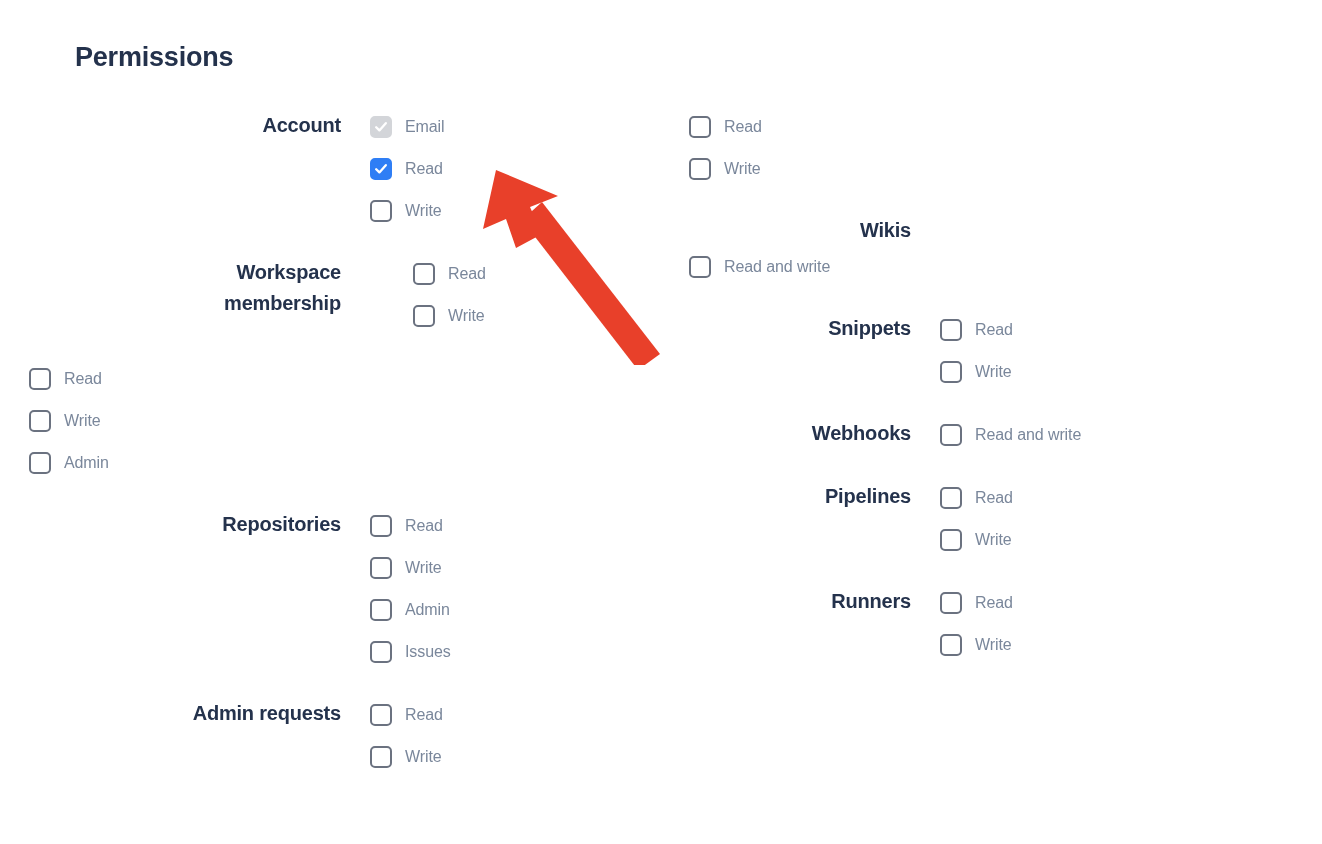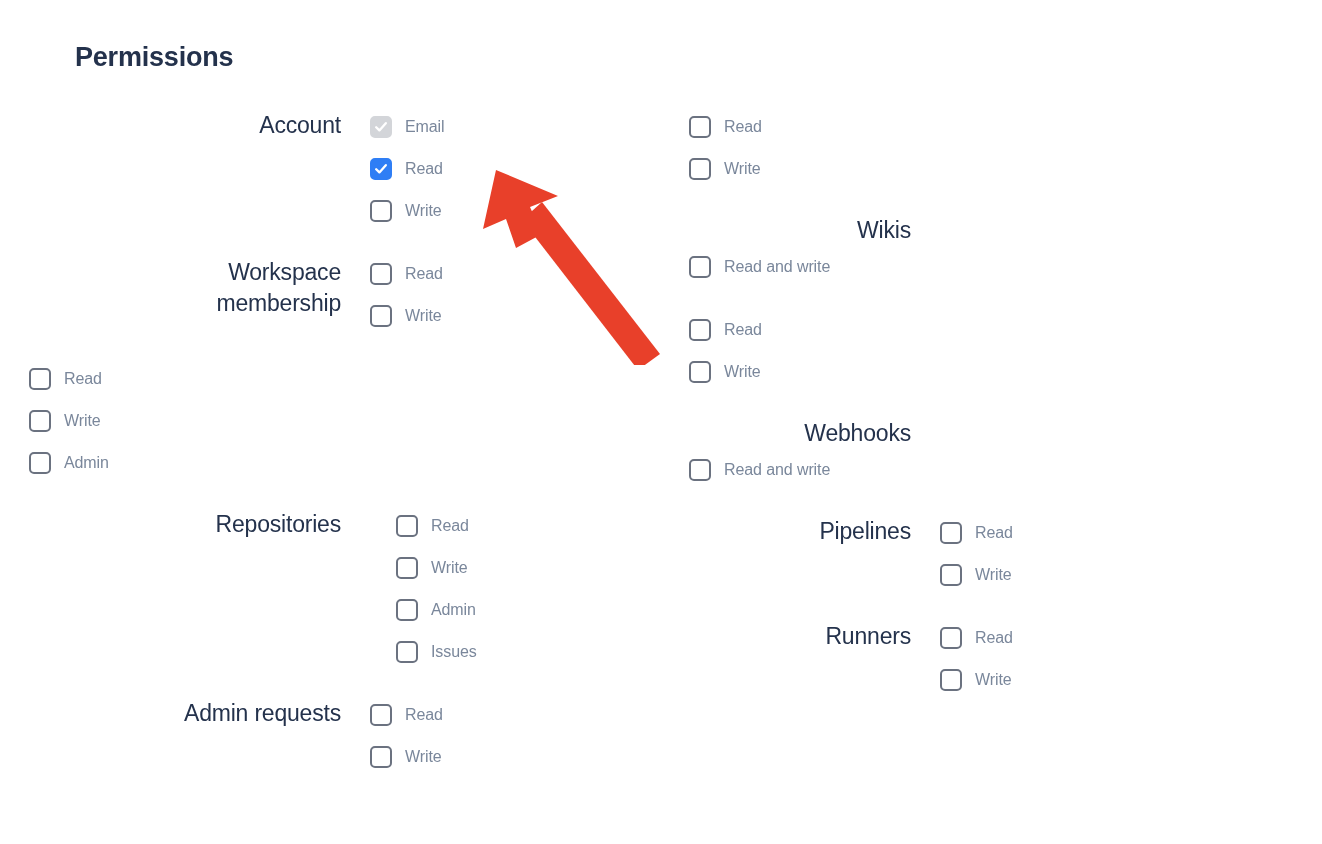--- a/index.html
+++ b/index.html
@@ -40,22 +40,22 @@
   .perm-col.left  { left: 0px;   width: 660px; }
   .perm-col.right { left: 660px; width: 662px; }
 
   .perm-group {
     display: flex;
     align-items: flex-start;
   }
   .perm-col.left .perm-group  { padding-left: 0px; }
 
   .group-label {
-    font-size: 23px;
-    font-weight: normal;
+    font-size: 20px;
+    font-weight: bold;
     color: #24324c;
     text-align: right;
     line-height: 31px;
     padding-top: 4px;
     white-space: pre-line;
     letter-spacing: -0.2px;
     flex: none;
   }
   .perm-col.left  .group-label { width: 341px; }
   .perm-col.right .group-label { width: 251px; }
@@ -149,21 +149,21 @@
               </span>
             </span>
             <span class="option-label">Read</span>
           </label>
           <label class="option-row">
             <span class="cbox"></span>
             <span class="option-label">Write</span>
           </label>
         </div>
       </div>
-      <div class="perm-group" style="margin-bottom: 21px;">
+      <div class="perm-group" style="margin-bottom: 21px; gap: 43px;">
         <div class="group-label">Workspace
 membership</div>
         <div class="options">
           <label class="option-row">
             <span class="cbox"></span>
             <span class="option-label">Read</span>
           </label>
           <label class="option-row">
             <span class="cbox"></span>
             <span class="option-label">Write</span>
@@ -179,21 +179,21 @@
           <label class="option-row">
             <span class="cbox"></span>
             <span class="option-label">Write</span>
           </label>
           <label class="option-row">
             <span class="cbox"></span>
             <span class="option-label">Admin</span>
           </label>
         </div>
       </div>
-      <div class="perm-group" style="margin-bottom: 21px; gap: 26px;">
+      <div class="perm-group" style="margin-bottom: 21px;">
         <div class="group-label">Repositories</div>
         <div class="options">
           <label class="option-row">
             <span class="cbox"></span>
             <span class="option-label">Read</span>
           </label>
           <label class="option-row">
             <span class="cbox"></span>
             <span class="option-label">Write</span>
           </label>
@@ -237,32 +237,33 @@
       <div class="perm-group" style="margin-bottom: 21px; flex-direction: column;">
         <div class="group-label">Wikis</div>
         <div class="options">
           <label class="option-row">
             <span class="cbox"></span>
             <span class="option-label">Read and write</span>
           </label>
         </div>
       </div>
       <div class="perm-group" style="margin-bottom: 21px;">
-        <div class="options">
-          <label class="option-row">
-            <span class="cbox"></span>
-            <span class="option-label">Read</span>
-          </label>
-          <label class="option-row">
-            <span class="cbox"></span>
-            <span class="option-label">Write</span>
-          </label>
-        </div>
-      </div>
-      <div class="perm-group" style="margin-bottom: 21px; flex-direction: column;">
+        <div class="group-label">Snippets</div>
+        <div class="options">
+          <label class="option-row">
+            <span class="cbox"></span>
+            <span class="option-label">Read</span>
+          </label>
+          <label class="option-row">
+            <span class="cbox"></span>
+            <span class="option-label">Write</span>
+          </label>
+        </div>
+      </div>
+      <div class="perm-group" style="margin-bottom: 21px;">
         <div class="group-label">Webhooks</div>
         <div class="options">
           <label class="option-row">
             <span class="cbox"></span>
             <span class="option-label">Read and write</span>
           </label>
         </div>
       </div>
       <div class="perm-group" style="margin-bottom: 21px;">
         <div class="group-label">Pipelines</div>

